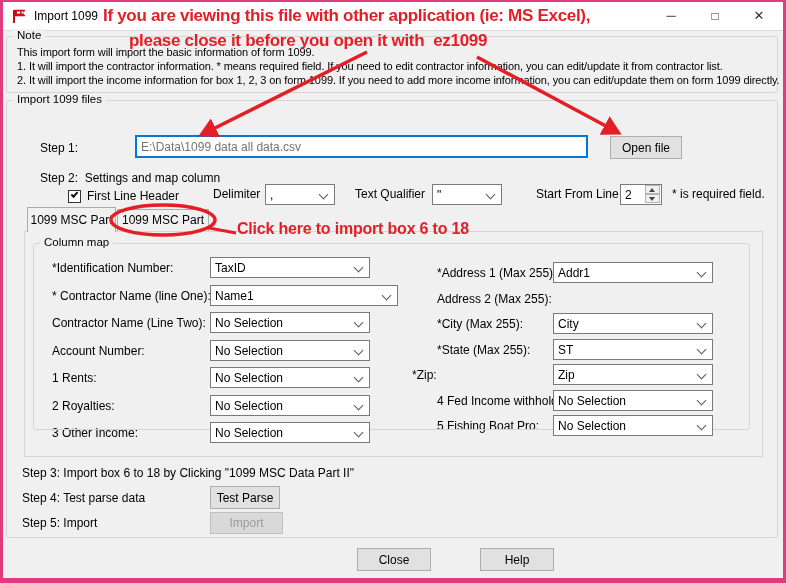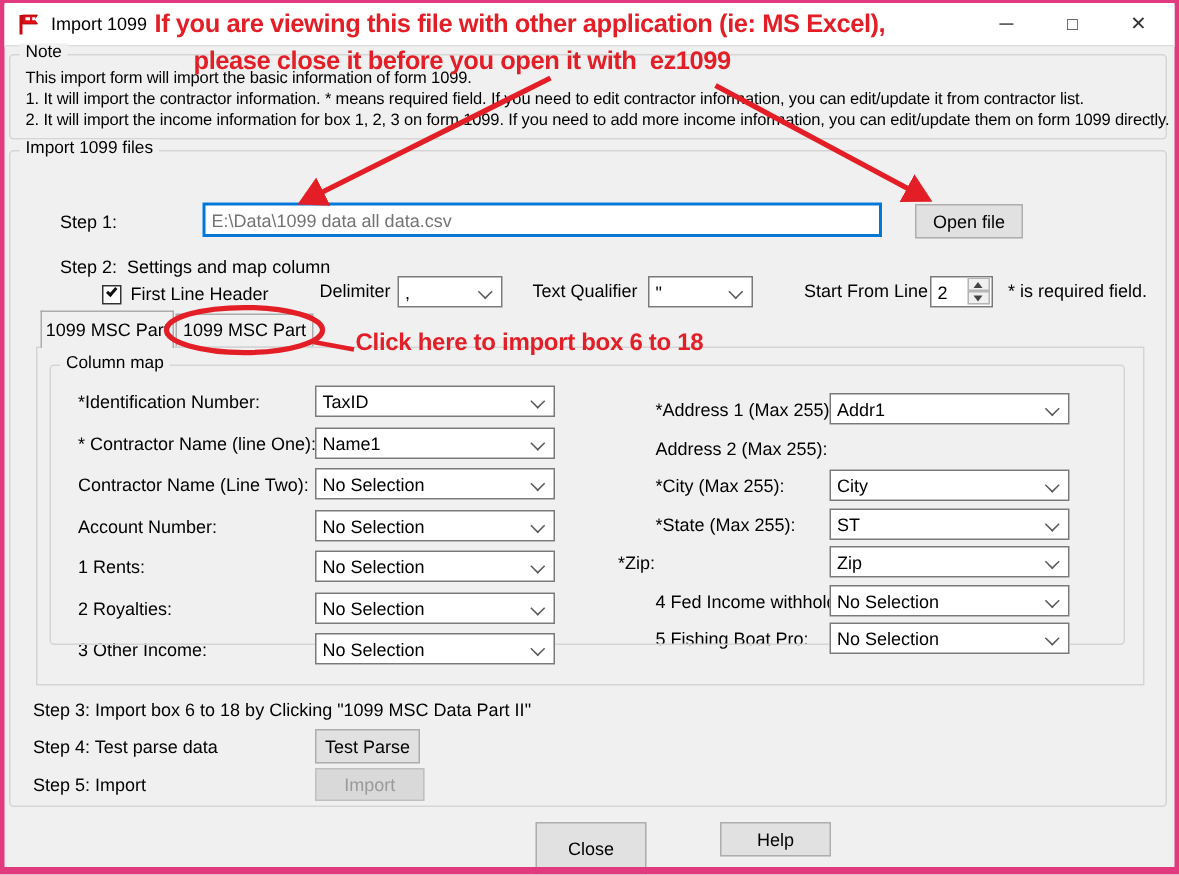--- a/index.html
+++ b/index.html
@@ -155,21 +155,21 @@
   <div class="gbox" style="left:33px; top:243px; width:717px; height:187px; z-index:3;">
     <span class="gbox-legend">Column map</span>
   </div>
 
   <span class="cm-label" style="left:52px; top:261px;">*Identification Number:</span>
   <div class="combo" style="left:210px; top:257px; width:160px; z-index:4;">
     <span class="combo-value">TaxID</span>
       <span class="chev"></span>
   </div>
   <span class="cm-label" style="left:52px; top:289px;">* Contractor Name (line One):</span>
-  <div class="combo" style="left:210px; top:285px; width:160px; z-index:4;">
+  <div class="combo" style="left:210px; top:285px; width:188px; z-index:4;">
     <span class="combo-value">Name1</span>
       <span class="chev"></span>
   </div>
   <span class="cm-label" style="left:52px; top:316px;">Contractor Name (Line Two):</span>
   <div class="combo" style="left:210px; top:312px; width:160px; z-index:4;">
     <span class="combo-value">No Selection</span>
       <span class="chev"></span>
   </div>
   <span class="cm-label" style="left:52px; top:344px;">Account Number:</span>
   <div class="combo" style="left:210px; top:340px; width:160px; z-index:4;">
@@ -227,21 +227,21 @@
   <span class="step-label" style="left:22px; top:466px;">Step 3: Import box 6 to 18 by Clicking "1099 MSC Data Part II"</span>
   <span class="step-label" style="left:22px; top:491px;">Step 4: Test parse data</span>
   <div class="btn" style="left:210px; top:486px; width:70px; height:23px;">
     <span>Test Parse</span>
   </div>
   <span class="step-label" style="left:22px; top:516px;">Step 5: Import</span>
   <div class="btn disabled" style="left:210px; top:512px; width:73px; height:22px;">
     <span>Import</span>
   </div>
 
-  <div class="btn" style="left:357px; top:548px; width:74px; height:36px;">
+  <div class="btn" style="left:357px; top:548px; width:74px; height:23px;">
     <span>Close</span>
   </div>
   <div class="btn" style="left:480px; top:548px; width:74px; height:23px;">
     <span>Help</span>
   </div>
 
   <div id="bottom-border"></div>
 
   <svg id="ann-svg" viewBox="0 0 786 583">
     <defs>

